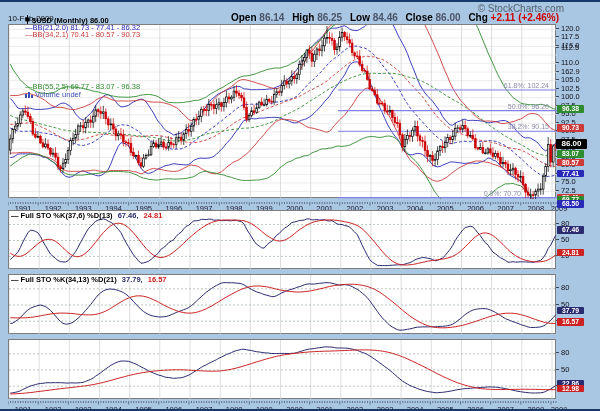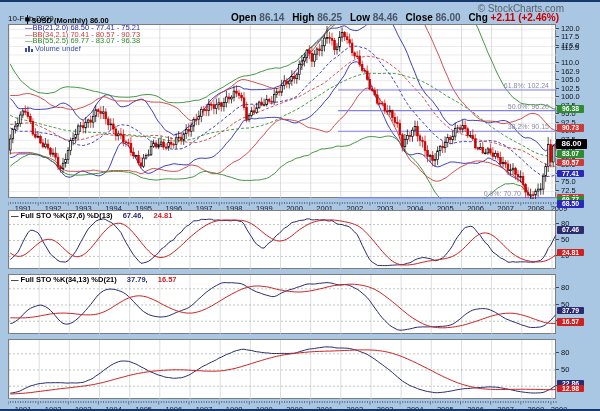--- a/index.html
+++ b/index.html
@@ -27,21 +27,21 @@
   .quote{position:absolute;top:10px;right:41px;font-size:10px;font-weight:bold;color:#000;white-space:nowrap;z-index:4;}
   .quote .qv{color:#4a5568;margin-right:5px;}
   .quote .chg{color:#cc0000;margin-right:0;}
   .legend{position:absolute;top:13px;left:25px;font-size:7.5px;line-height:6.8px;white-space:nowrap;z-index:5;}
   .legend .l1{color:#000;font-weight:bold;}
   .legend .bbline{font-weight:normal;}
   .legend .vol{color:#3a4db0;}
   .legend svg{vertical-align:-1px;margin-right:2px;}
   .slegend{position:absolute;left:11px;font-size:7.5px;font-weight:bold;color:#000;white-space:nowrap;z-index:5;}
   .sl1{top:209px;} .sl2{top:273px;} .sl3{top:338px;}
-  .slegend .kv,.slegend .dv{margin-left:8px;}
+  .slegend .kv,.slegend .dv{margin-left:3px;}
   .raxis{position:absolute;left:557px;width:43px;font-size:7.5px;color:#10131c;z-index:6;}
   .rax-main{top:22px;height:174px;}
   .rax1{top:208px;height:59px;} .rax2{top:272px;height:60px;} .rax3{top:337px;height:60px;}
   .rtick{position:absolute;left:4px;line-height:7px;}
   .rtick::before{content:"";position:absolute;left:-5px;top:3px;width:3px;height:1px;background:#3d4a5c;}
   .vbox{position:absolute;left:0px;min-width:25px;text-align:center;font-size:6.8px;font-weight:bold;
         color:#fff;border-radius:1px;padding:0 1px;line-height:7.5px;}
   .vbox.big{font-size:8px;line-height:10px;min-width:29px;left:-1px;}
   .fiblabel{position:absolute;font-size:7px;color:#8a8aa6;z-index:3;white-space:nowrap;}
 </style>
@@ -570,23 +570,23 @@
       <div class="fiblabel" style="top: 77.6353px; right: 6px;">50.0%:  96.20</div>
       <div class="fiblabel" style="top: 98.2765px; right: 6px;">38.2%:  90.15</div>
       <div class="fiblabel" style="top: 164.635px; right: 34px;">0.0%:  70.70</div>
     </div>
 
   <div class="legend">
     <div class="l1"><svg width="5" height="9">
           <line x1="2.5" y1="0" x2="2.5" y2="9" stroke="#000" stroke-width="1"></line>
           <rect x="0.5" y="2.5" width="4" height="4" fill="#000"></rect>
         </svg><span>$USD (Monthly) 86.00</span></div>
-    <div class="bbline bb0" style="color: rgb(41, 41, 184);">—BB(21,2.0) 68.50 - 77.41 - 75.21</div>
+    <div class="bbline bb0" style="color: rgb(41, 41, 184);">—BB(21,2.0) 81.73 - 77.41 - 86.32</div>
     <div class="bbline bb1" style="color: rgb(204, 58, 58);">—BB(34,2.1) 70.41 - 80.57 - 90.73</div>
-    <div class="bbline bb2" style="color: rgb(46, 139, 46);">—BB(55,2.5) 69.77 - 83.07 - 96.38</div>
+    <div class="bbline bb2" style="color: rgb(46, 139, 46); margin-top: 46px;">—BB(55,2.5) 69.77 - 83.07 - 96.38</div>
     <div class="vol"><svg width="8" height="7">
           <rect x="0" y="3" width="2" height="4" fill="#3a4db0"></rect>
           <rect x="3" y="1" width="2" height="6" fill="#3a4db0"></rect>
           <rect x="6" y="4" width="2" height="3" fill="#3a4db0"></rect>
         </svg><span>Volume undef</span></div>
   </div>
 
   <div class="yearaxis ya1">
     <svg id="ya1" width="592" height="11">
         <g>

